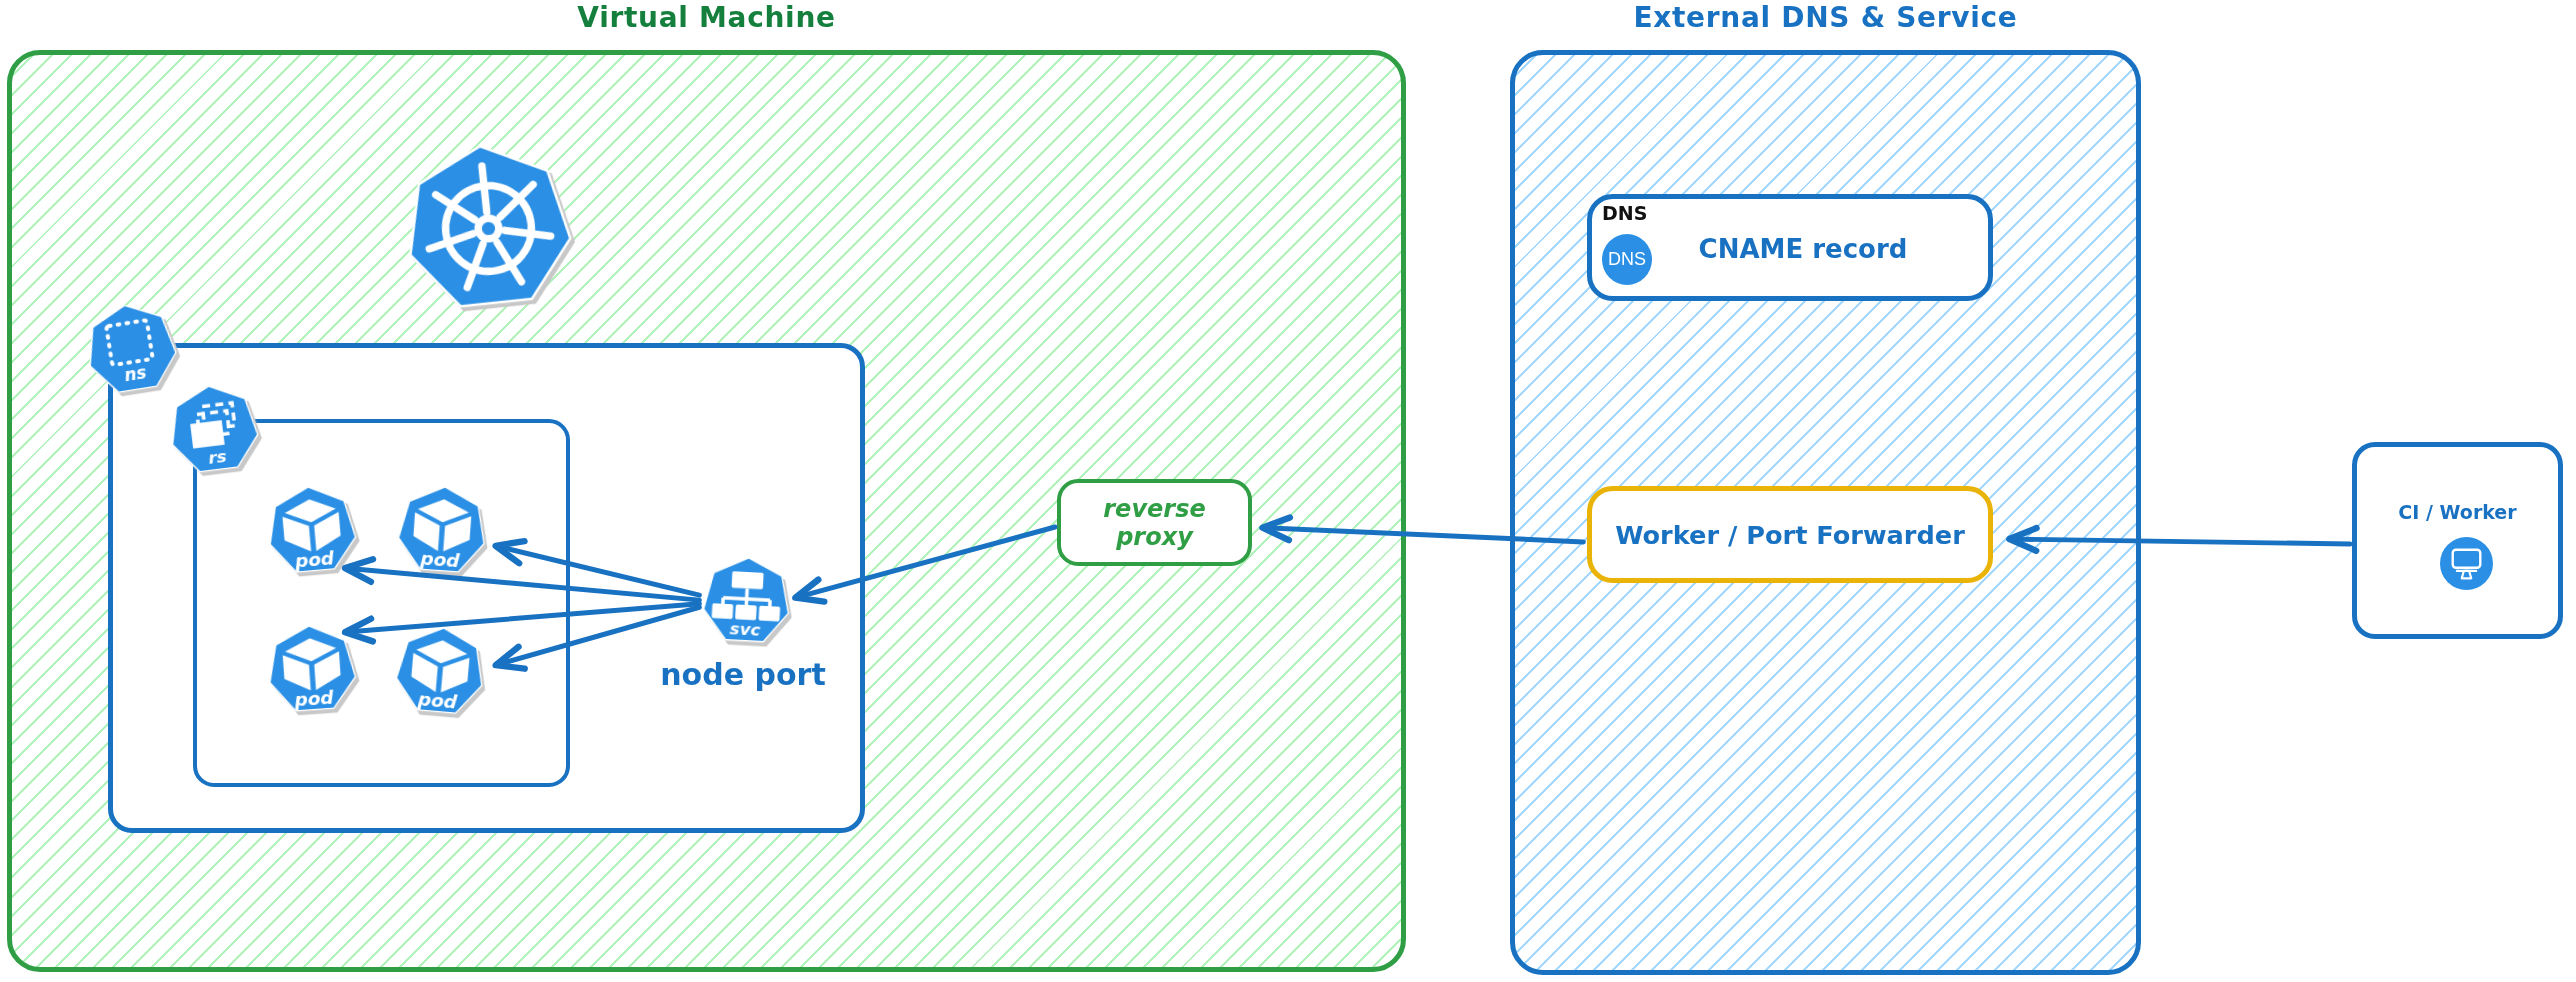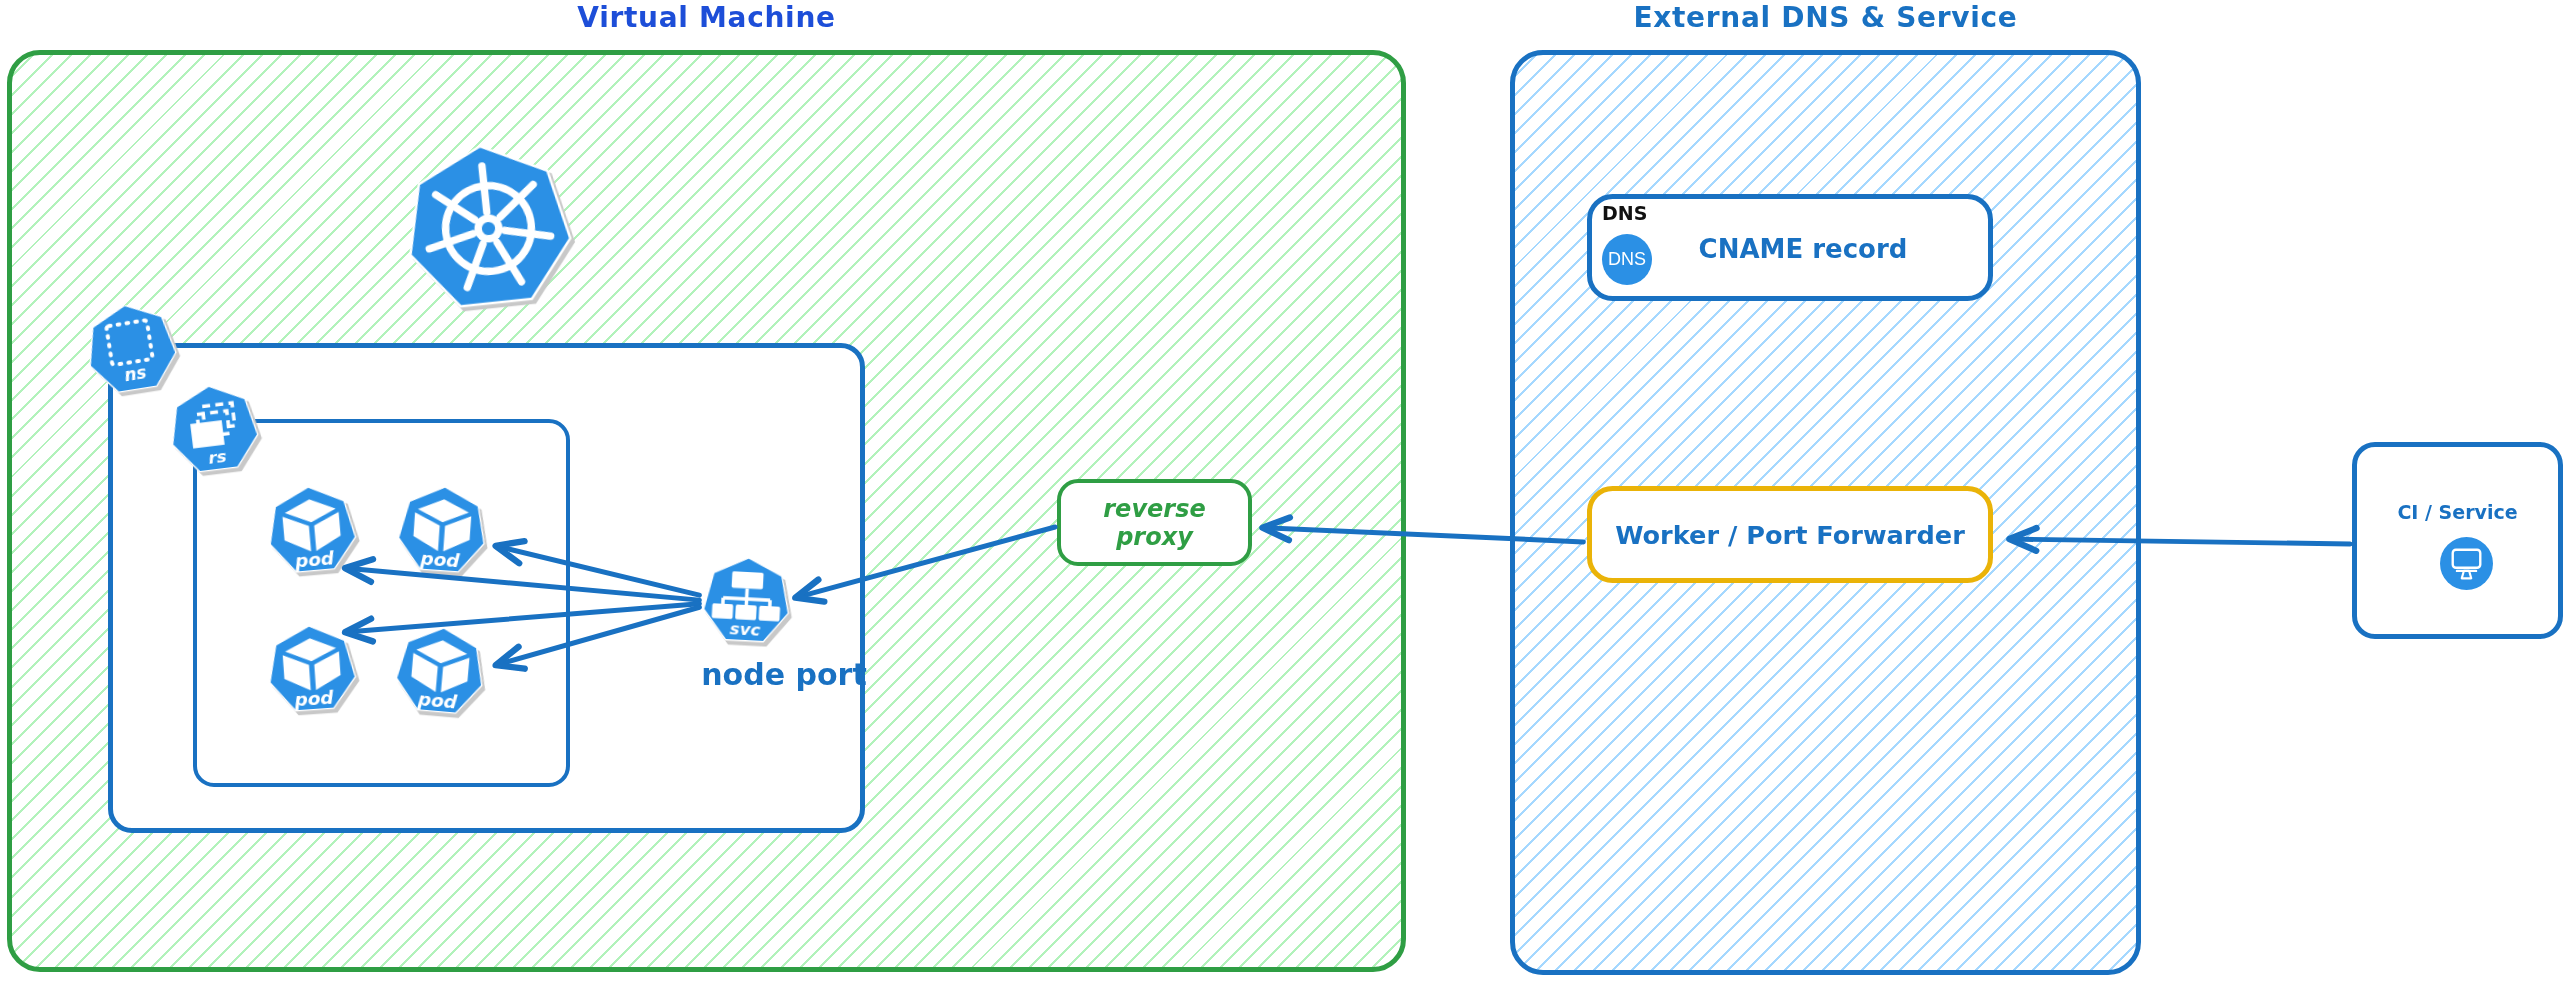--- a/index.html
+++ b/index.html
@@ -3,21 +3,21 @@
 <meta charset="utf-8">
 <style>
   html,body{margin:0;padding:0;background:#ffffff;}
   #canvas{position:relative;width:2576px;height:983px;background:#ffffff;overflow:hidden;
           font-family:"DejaVu Sans",sans-serif;}
   .abs{position:absolute;}
   .box{position:absolute;box-sizing:border-box;background:#ffffff;}
   .hatch-green{background-color:#ffffff;background-image:repeating-linear-gradient(135deg,#b2f2bb 0,#b2f2bb 2.1px,transparent 2.1px,transparent 13.5px);}
   .hatch-blue{background-color:#ffffff;background-image:repeating-linear-gradient(135deg,#a5d8ff 0,#a5d8ff 2.1px,transparent 2.1px,transparent 13.5px);}
   .group-title{position:absolute;text-align:center;font-size:28px;font-weight:600;letter-spacing:0.7px;}
-  .green-t{color:#1d4ed8;}
+  .green-t{color:#15803d;}
   .blue-t{color:#1971c2;}
   .center-label{display:flex;align-items:center;justify-content:center;text-align:center;}
   .icon-shadow{filter:drop-shadow(3.6px 4.3px 0px #c8c8c8);}
   svg text{font-family:"DejaVu Sans",sans-serif;}
 </style>
 </head>
 <body>
 
 <div id="canvas">
 
@@ -98,39 +98,39 @@
       <line x1="23" y1="47" x2="23" y2="54"></line>
       <line x1="50" y1="47" x2="50" y2="54"></line>
       <line x1="77" y1="47" x2="77" y2="54"></line>
     </g>
     <rect x="11" y="54" width="24" height="17" rx="2" fill="#ffffff"></rect>
     <rect x="38" y="54" width="24" height="17" rx="2" fill="#ffffff"></rect>
     <rect x="65" y="54" width="24" height="17" rx="2" fill="#ffffff"></rect>
     <text x="50" y="89" text-anchor="middle" font-size="19" font-weight="bold" font-style="italic" fill="#ffffff">svc</text>
   </svg>
 
-  <div class="abs blue-t" style="left:658px;top:657px;width:170px;text-align:center;font-size:30px;font-weight:600;margin-left:41px;">node port</div>
+  <div class="abs blue-t" style="left:658px;top:657px;width:170px;text-align:center;font-size:30px;font-weight:600;">node port</div>
 
   <div class="box center-label" style="left:1057px;top:479px;width:195px;height:87px;border:4.3px solid #2f9e44;border-radius:21px;color:#2f9e44;font-size:24px;font-weight:600;font-style:italic;">
     <span>reverse proxy</span>
   </div>
 
   <div class="box" style="left:1587px;top:194px;width:406px;height:107px;border:5px solid #1971c2;border-radius:25.6px;"></div>
   <div class="abs" style="left:1602px;top:202px;font-size:19px;font-weight:600;color:#111111;">DNS</div>
   <div class="abs center-label" style="left:1602px;top:234px;width:50px;height:51px;border-radius:50%;background:#2b90e5;color:#ffffff;font-size:18px;font-family:'Liberation Sans',sans-serif;">
     <span>DNS</span>
   </div>
   <div class="abs center-label blue-t" style="left:1661px;top:184px;width:284px;height:129px;font-size:26px;font-weight:600;">CNAME record</div>
 
   <div class="box center-label" style="left:1587px;top:486px;width:406px;height:97px;border:5px solid #eab308;border-radius:25.6px;color:#1971c2;font-size:25.6px;font-weight:600;">
     <span>Worker / Port Forwarder</span>
   </div>
 
   <div class="box" style="left:2352px;top:442px;width:211px;height:197px;border:5px solid #1971c2;border-radius:23px;"></div>
-  <div class="abs blue-t" style="left:2352px;top:501px;width:211px;text-align:center;font-size:19px;font-weight:600;">CI / Service</div>
+  <div class="abs blue-t" style="left:2352px;top:501px;width:211px;text-align:center;font-size:19px;font-weight:600;">CI / Worker</div>
   <svg class="abs" style="left:2440px;top:537px;" width="53" height="53" viewBox="0 0 100 100">
     <circle cx="50" cy="50" r="50" fill="#2b90e5"></circle>
     <rect x="24" y="24" width="52" height="34" rx="6" fill="none" stroke="#ffffff" stroke-width="4.5"></rect>
     <line x1="32" y1="64" x2="68" y2="64" stroke="#ffffff" stroke-width="4.5" stroke-linecap="round"></line>
     <path d="M45,64 L55,64 L59,78 L41,78 Z" fill="none" stroke="#ffffff" stroke-width="4" stroke-linejoin="round"></path>
   </svg>
 
   <svg class="abs" style="left:0;top:0;" width="2576" height="983" viewBox="0 0 3628 1384">
     <defs>
       <marker id="ah" markerUnits="userSpaceOnUse" markerWidth="52" markerHeight="44" refX="44" refY="22" orient="auto">

